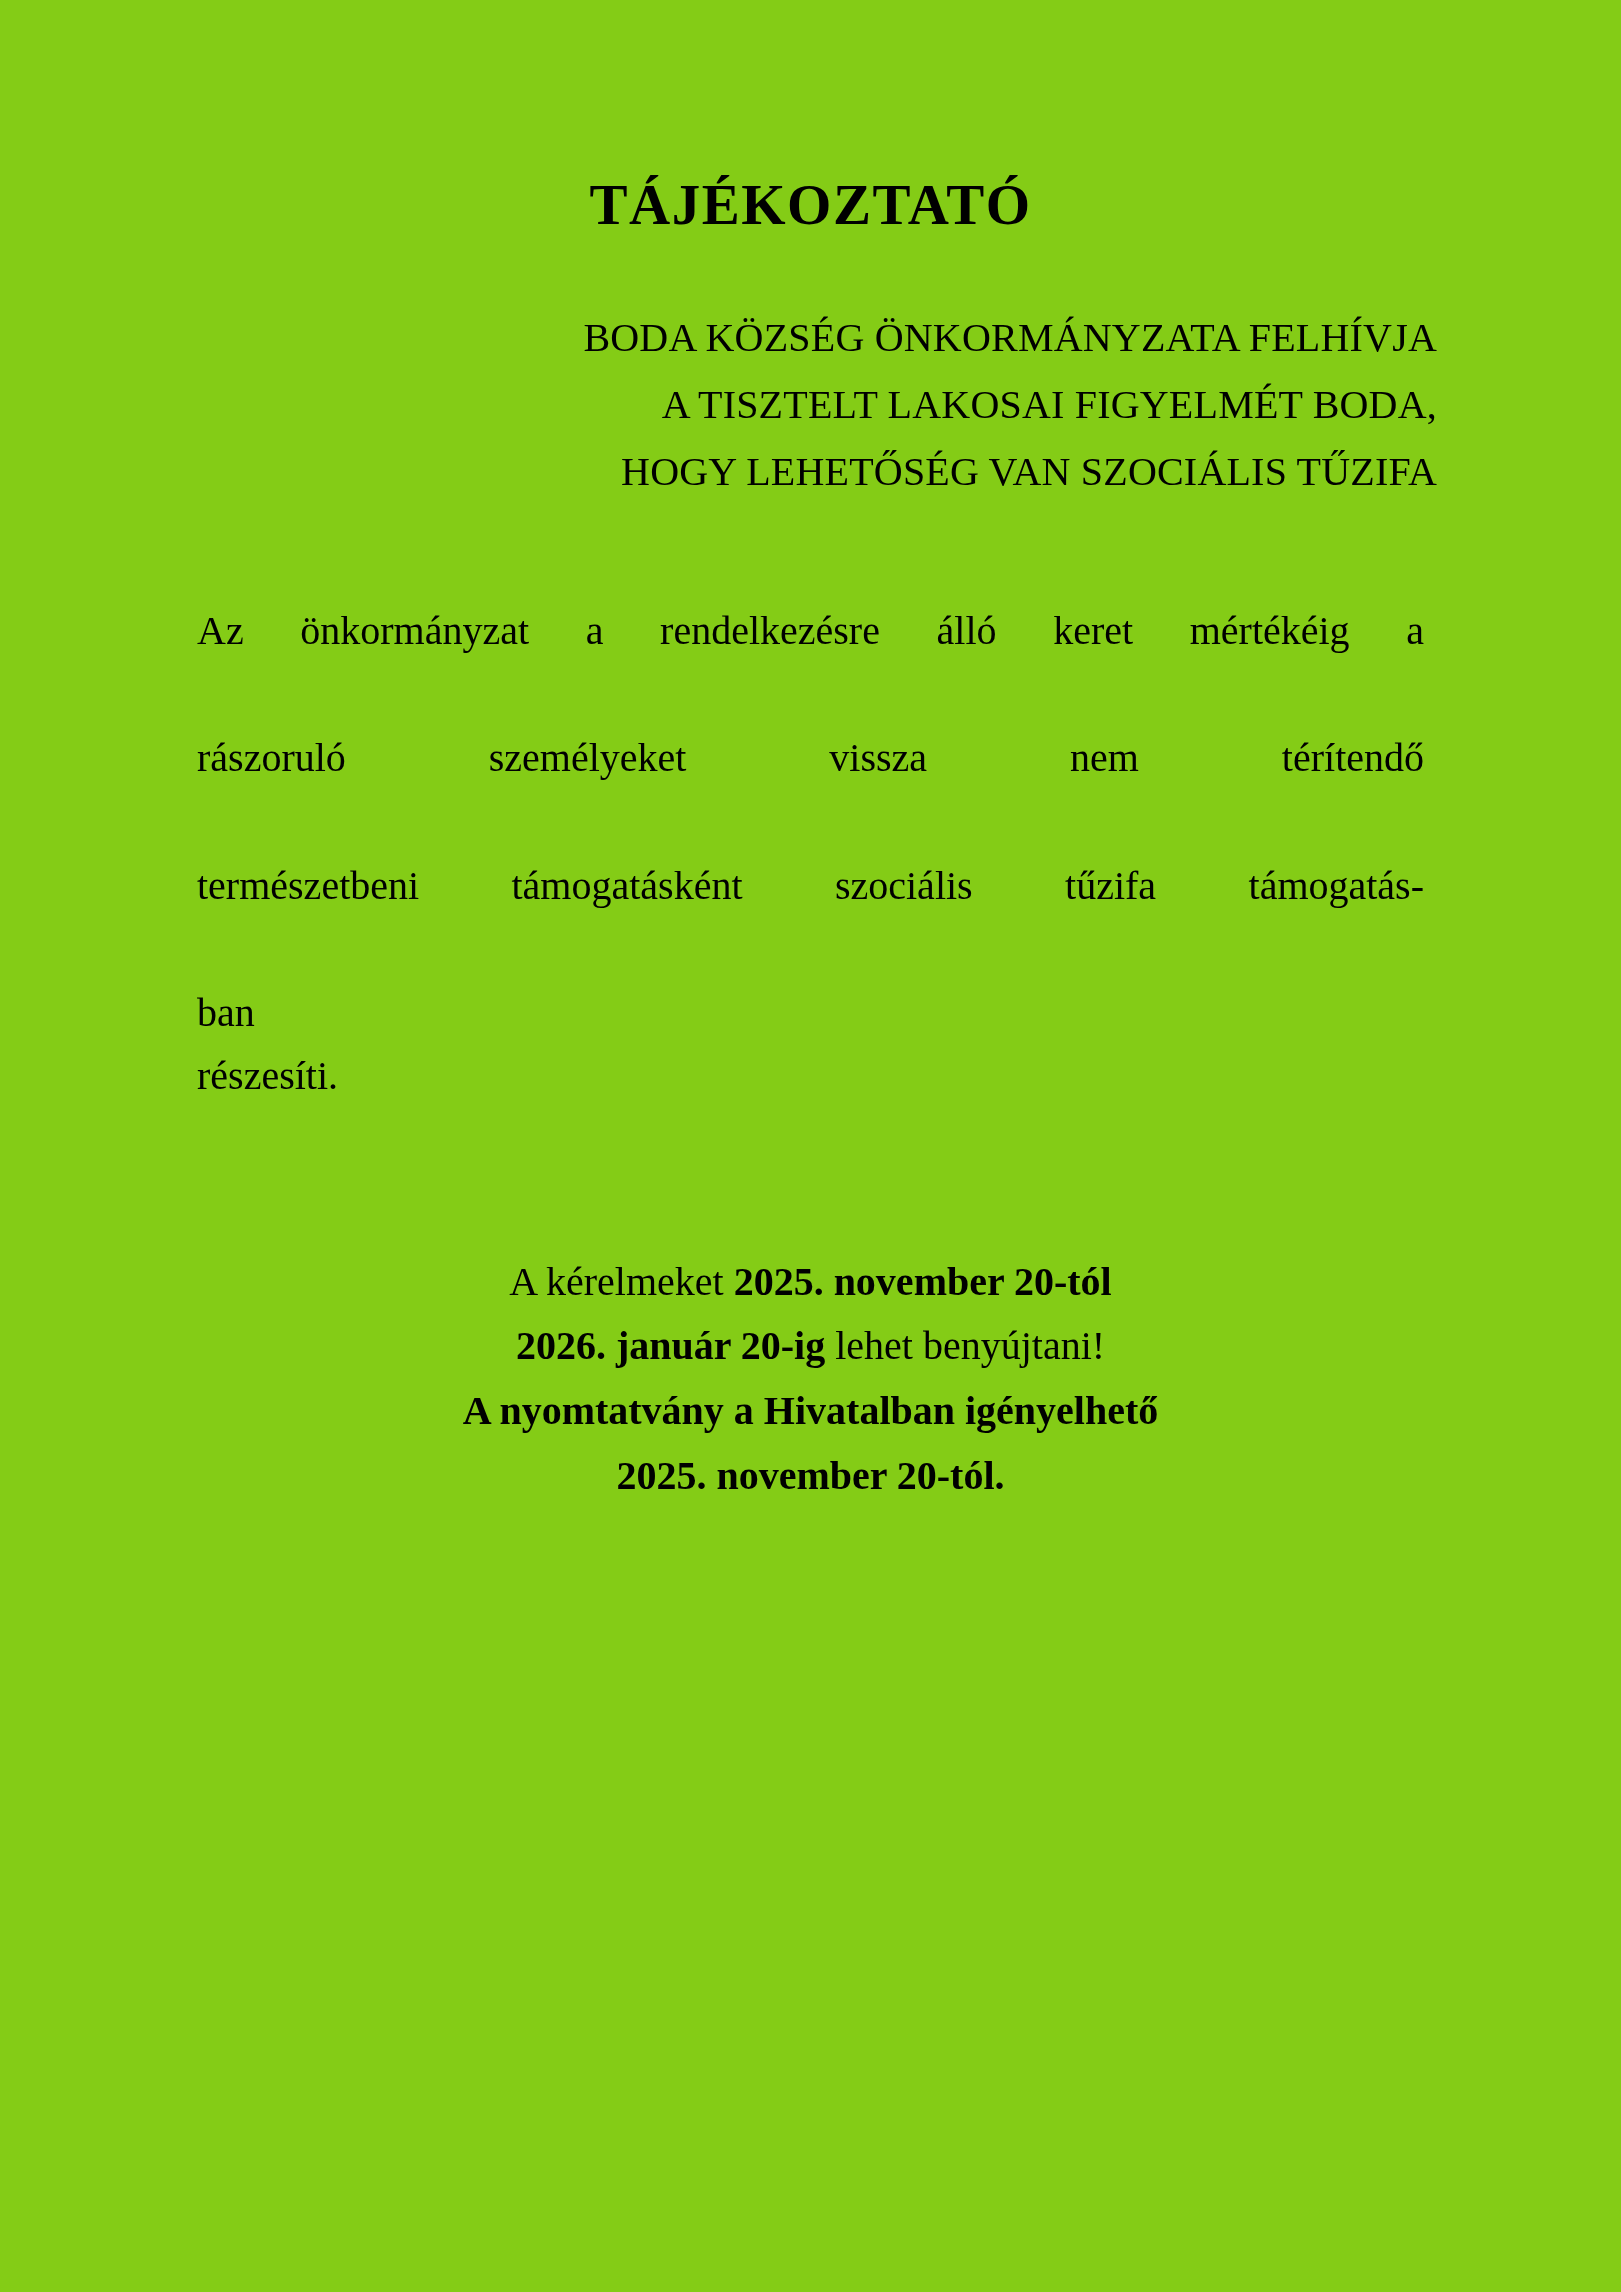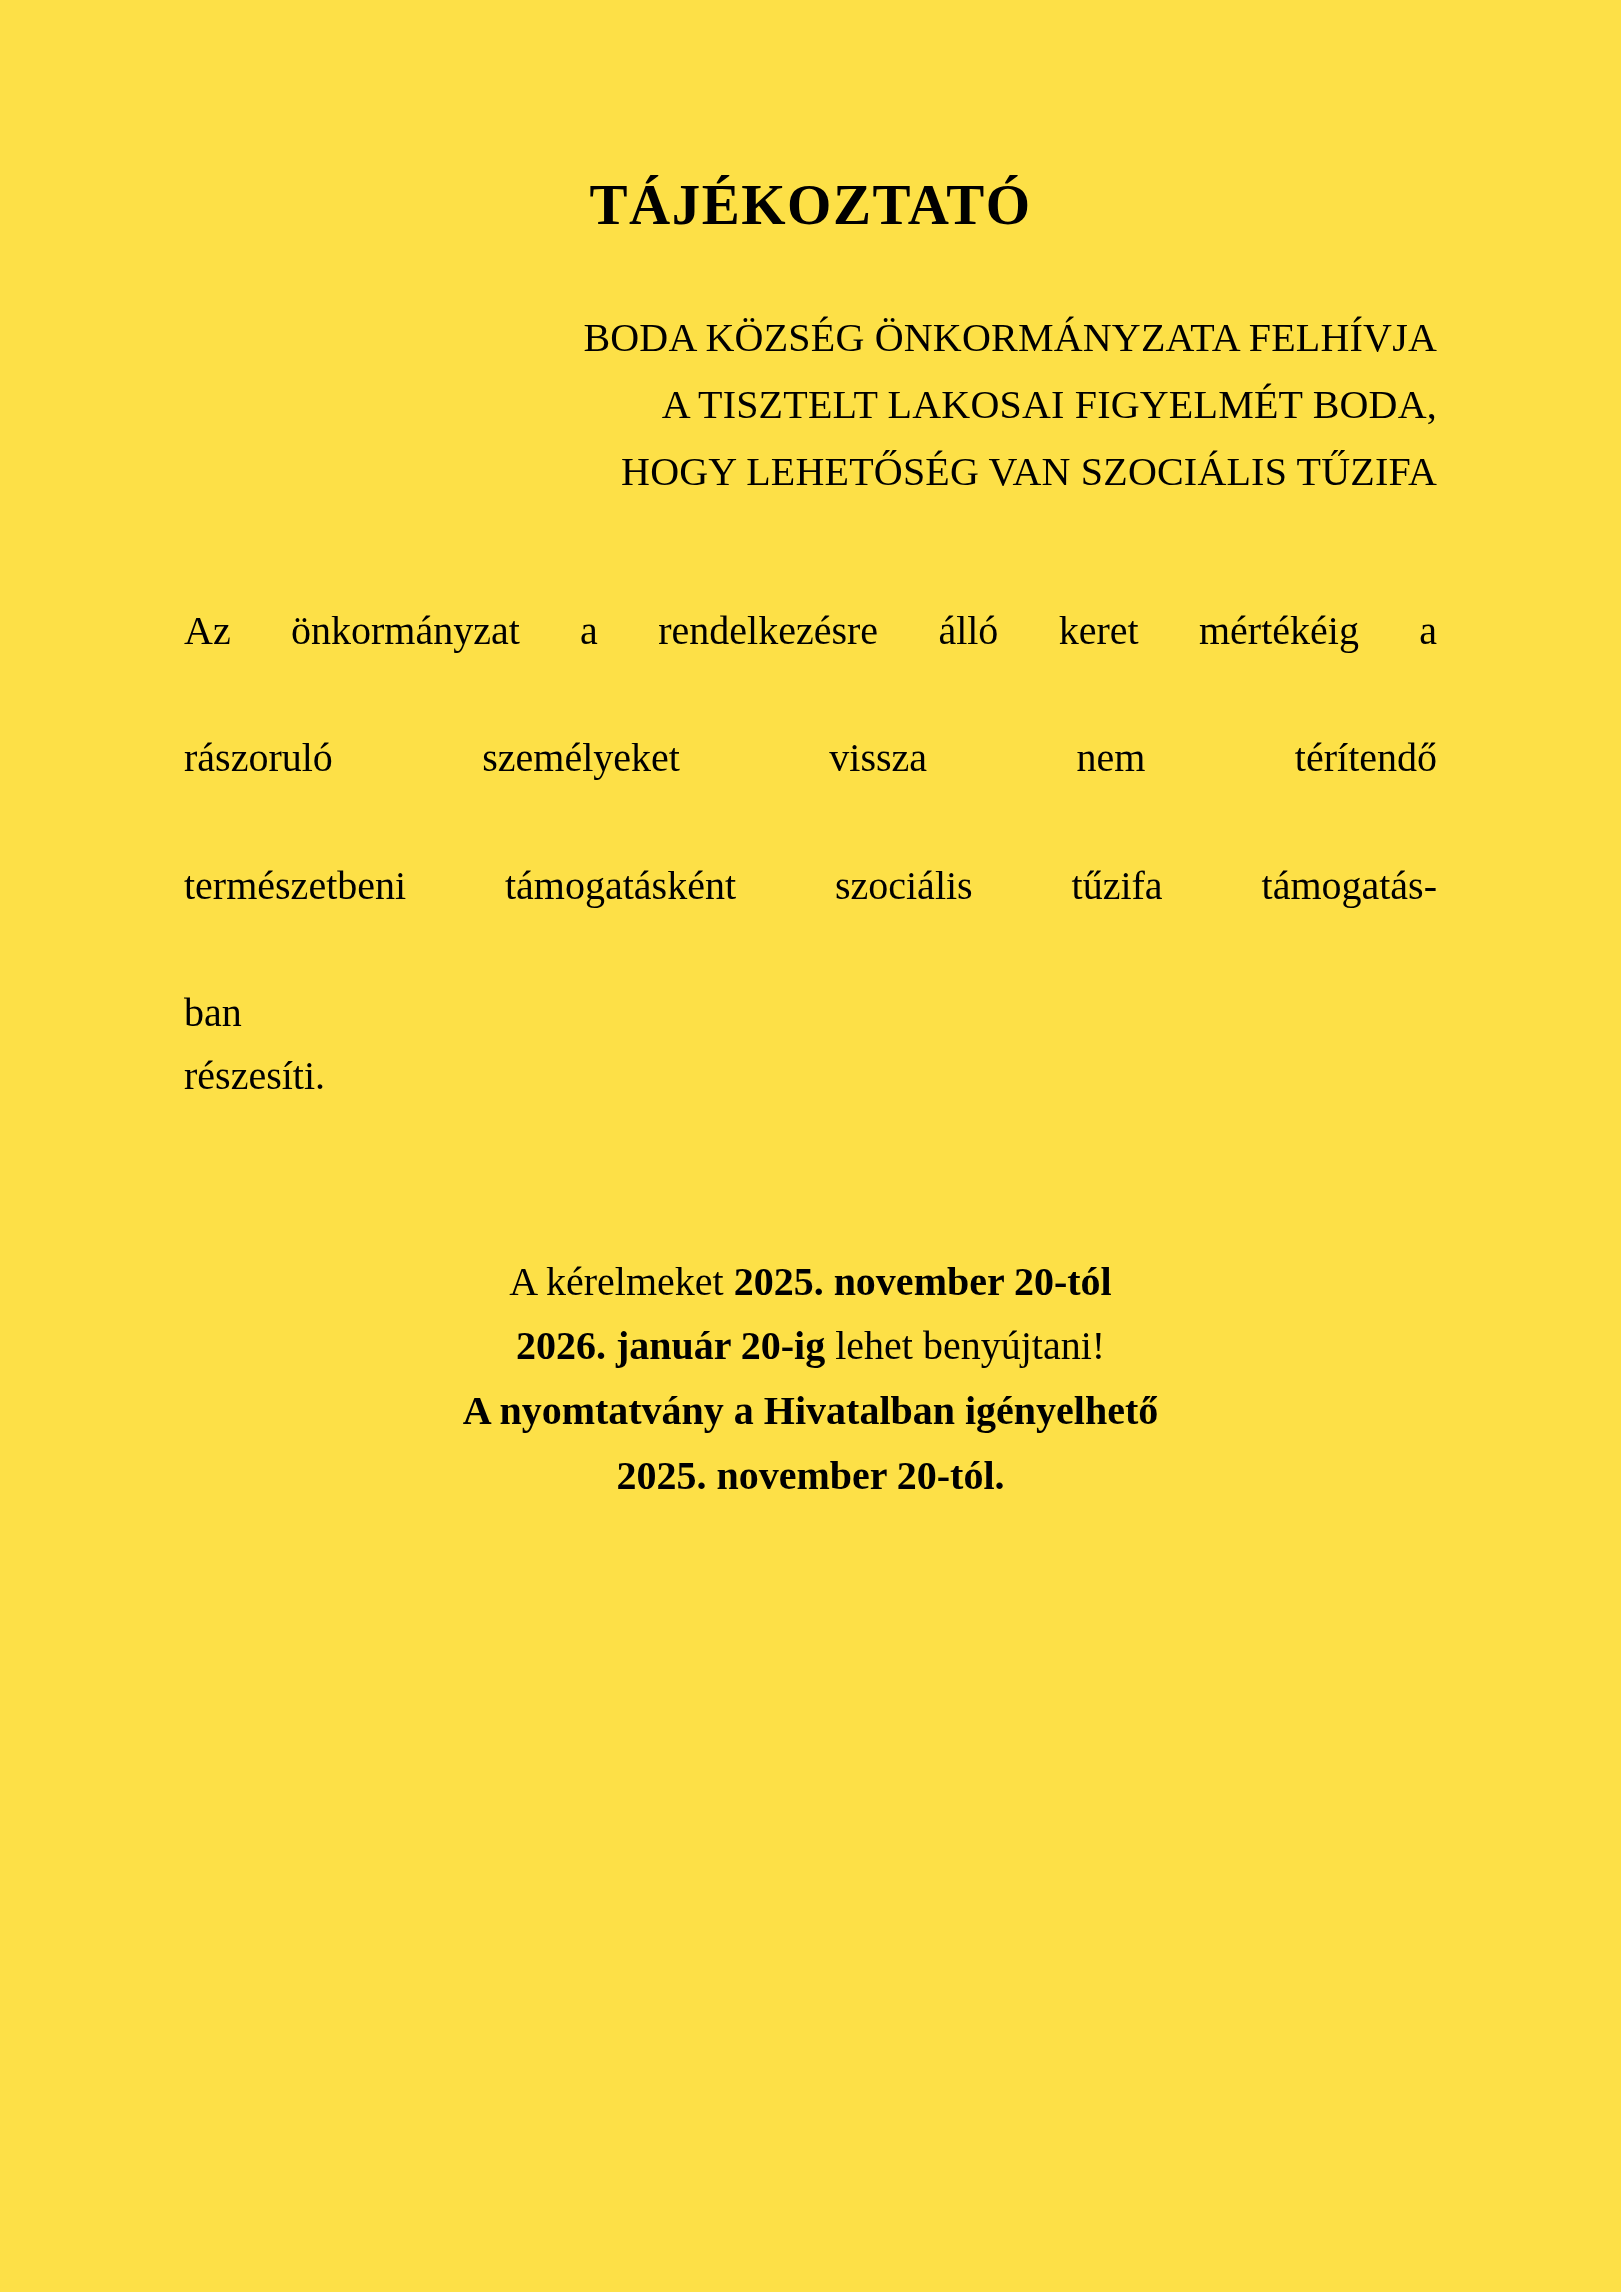--- a/index.html
+++ b/index.html
@@ -12,21 +12,21 @@
     font-family: "Liberation Serif", "DejaVu Serif", serif;
     color: #000000;
     -webkit-font-smoothing: antialiased;
   }
 
   .page {
     position: relative;
     width: 1621px;
     height: 2293px;
     margin: 0 auto;
-    background: #fde047;
+    background: #84cc16;
     box-sizing: border-box;
     padding: 0 184px 16px 184px;
     overflow: hidden;
   }
 
   
   .doc-title {
     text-align: center;
     font-size: 57px;
     font-weight: bold;
@@ -51,21 +51,21 @@
 
   
   .body-block {
     margin-top: 94px;
   }
   .body-par {
     font-size: 40px;
     line-height: 1.59;
     text-align: justify;
     text-justify: inter-word;
-    margin: 0;
+    margin: 13px;
     hyphens: none;
   }
   .body-par + .body-par {
     margin-top: 0;
   }
   
   .body-par .ln {
     display: block;
     text-align: justify;
   }

